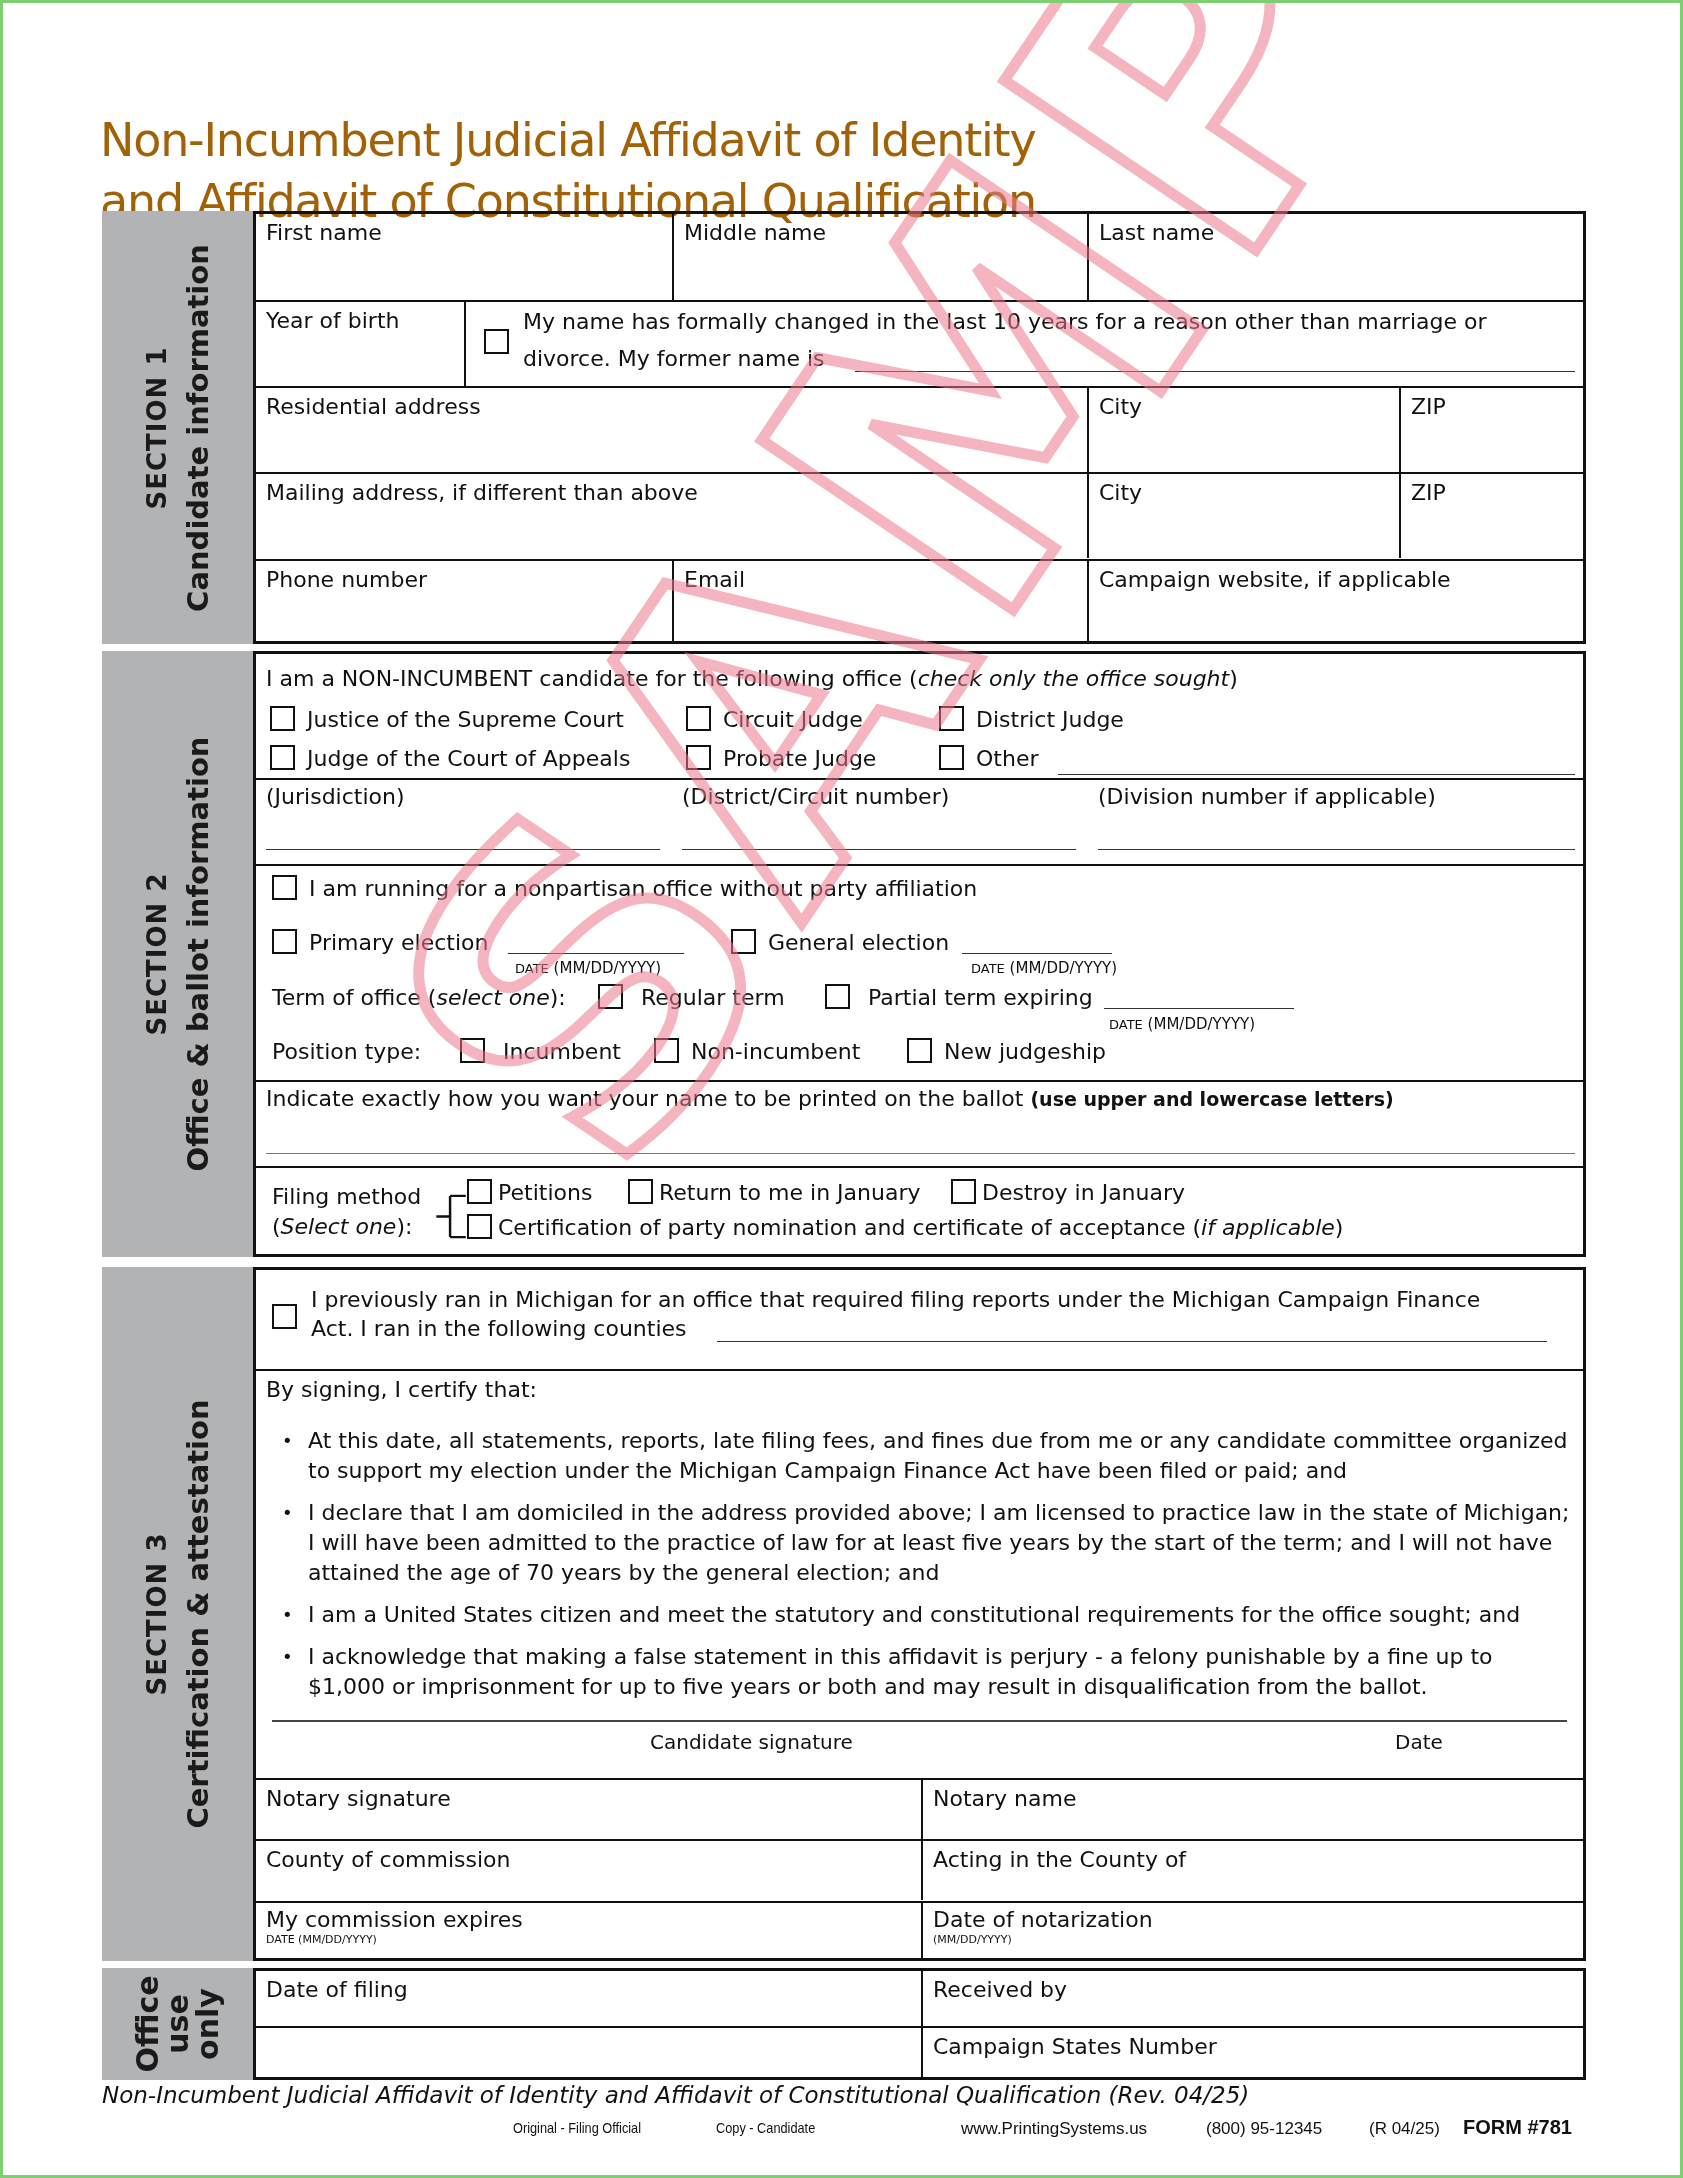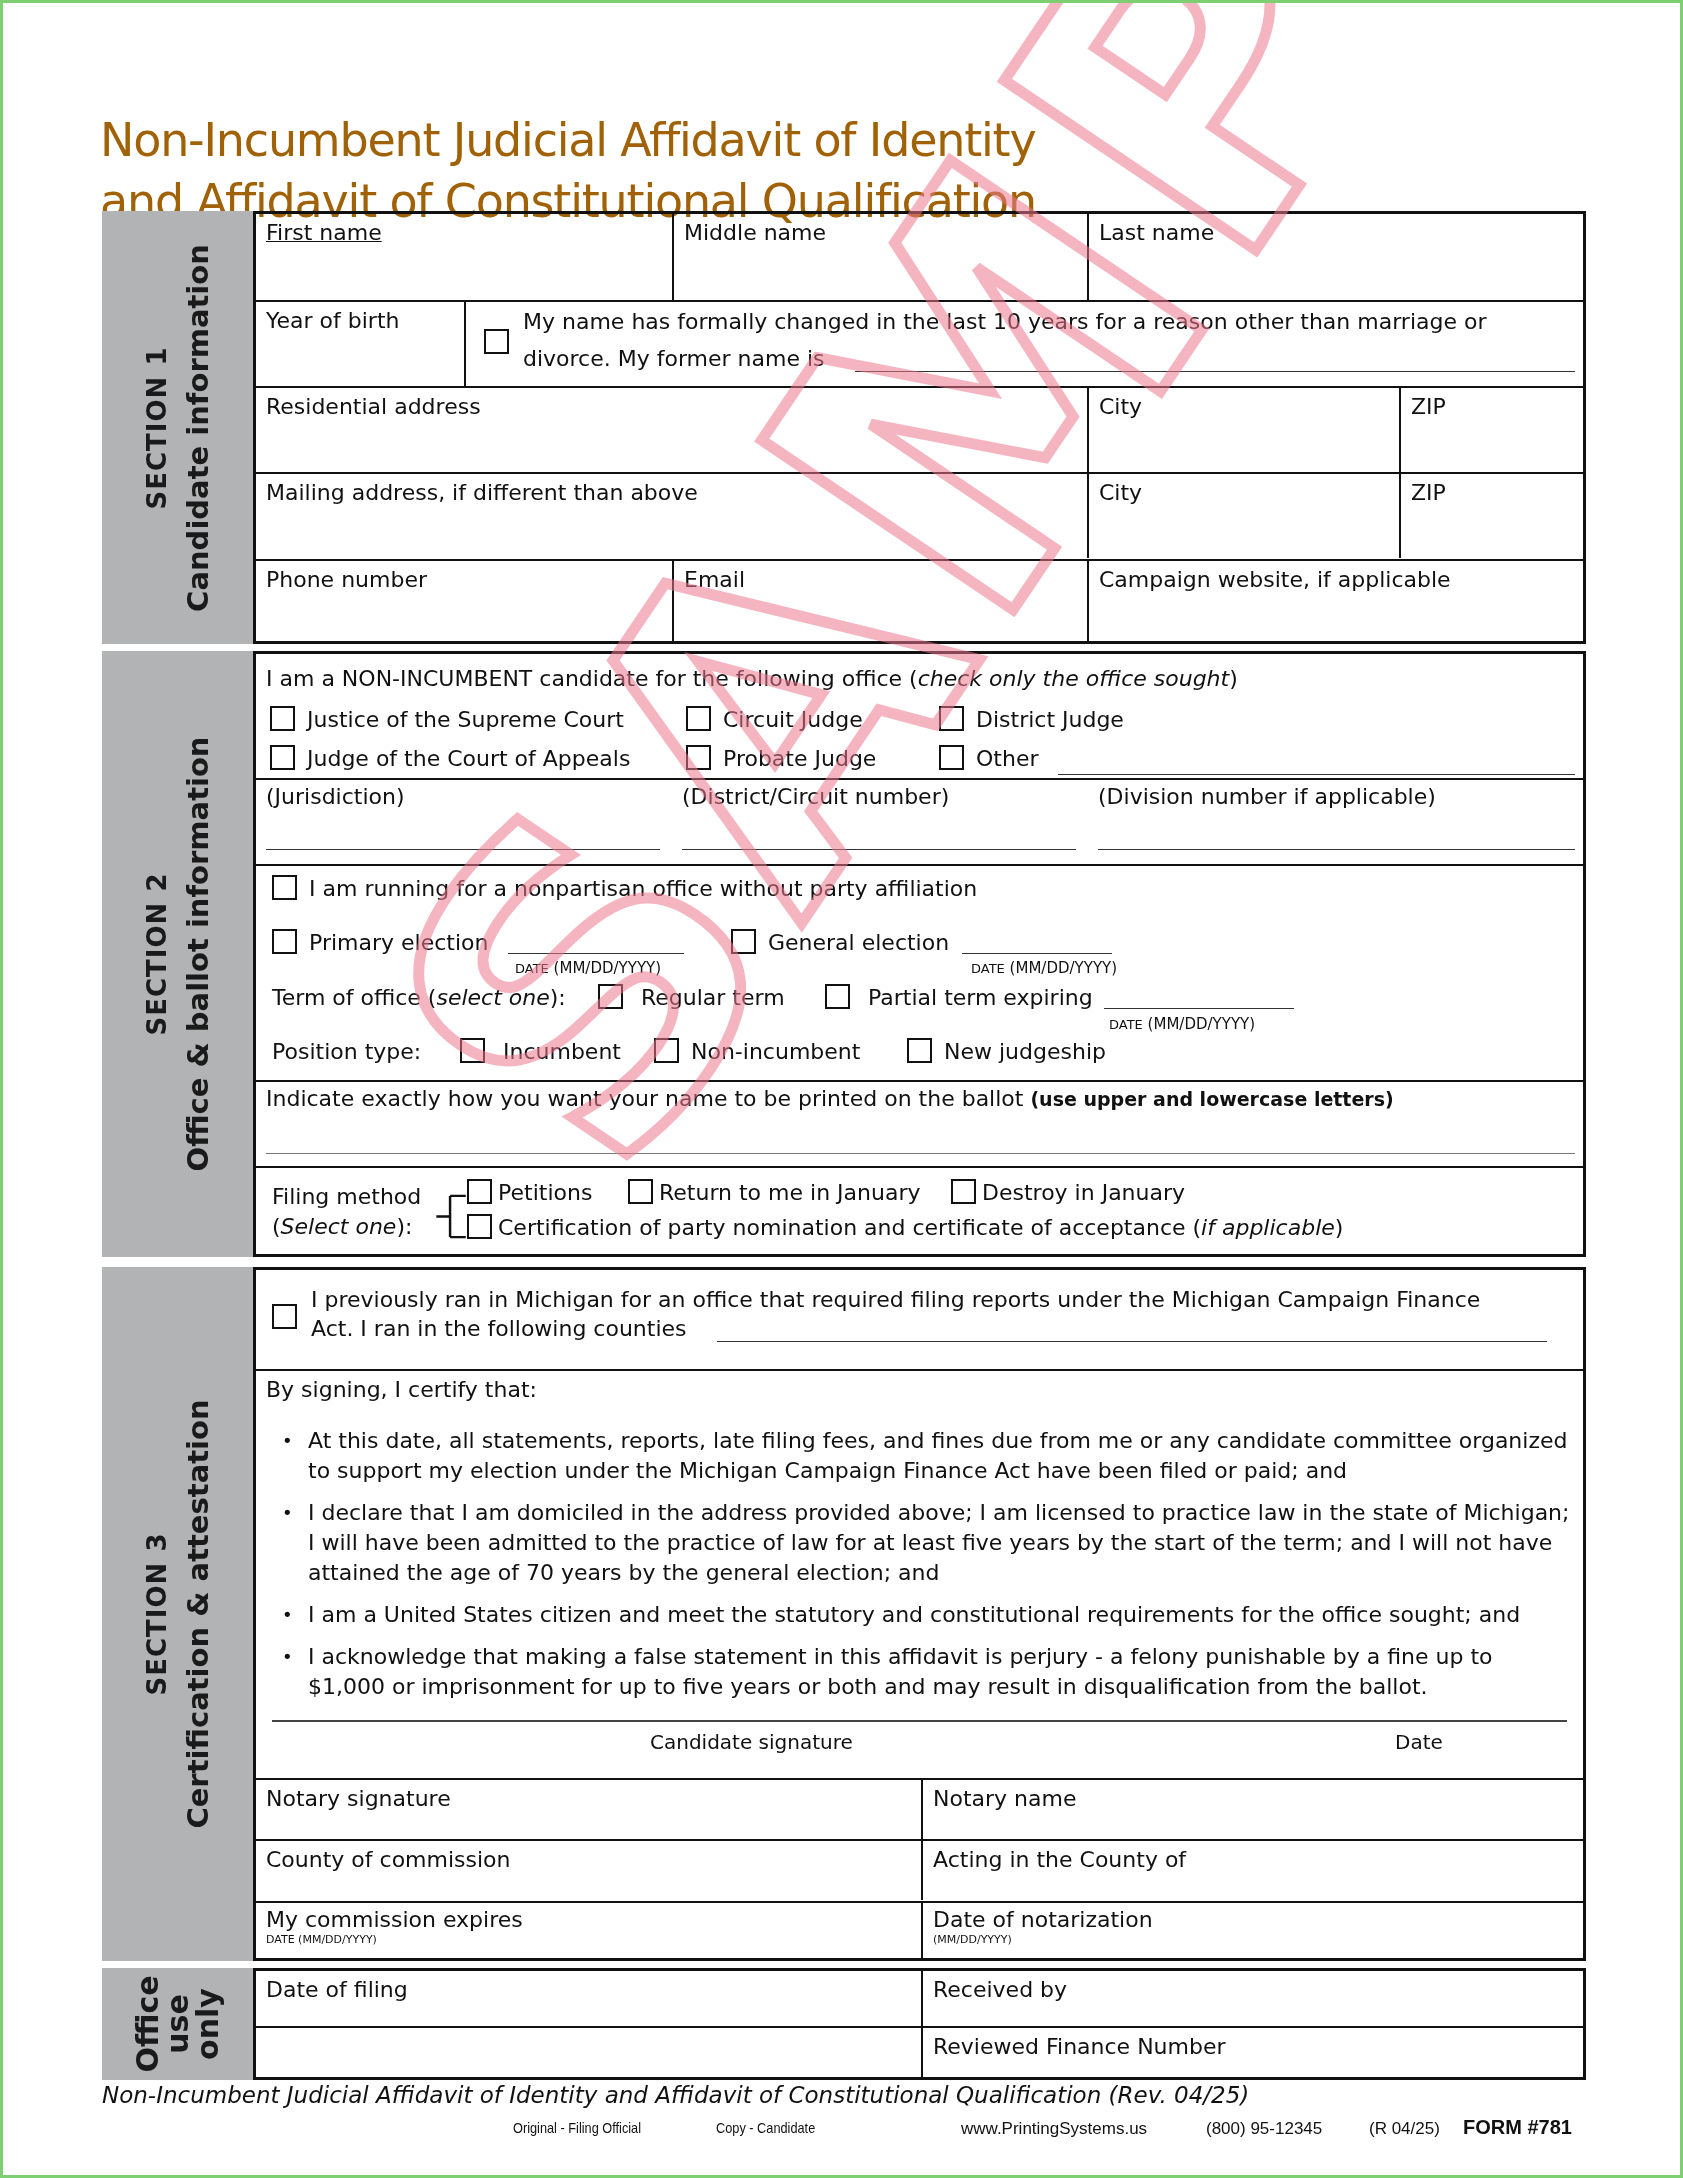--- a/index.html
+++ b/index.html
@@ -86,21 +86,21 @@
 
 <div class="section" style="top:208px;height:433px;">
   <div class="side">
     <div class="side-text">
       <span class="sec">SECTION 1</span>
       <span class="sub">Candidate information</span>
     </div>
   </div>
   <div class="table">
     <div class="row first" style="top:0;height:86px;">
-      <div class="cell first" style="left:0;width:416px;text-decoration:underline;">
+      <div class="cell first" style="left:0;width:416px;">
         <span class="lbl">First name</span>
       </div>
       <div class="cell" style="left:416px;width:415px;">
         <span class="lbl">Middle name</span>
       </div>
       <div class="cell" style="left:831px;right:0;">
         <span class="lbl">Last name</span>
       </div>
     </div>
     <div class="row" style="top:86px;height:86px;">
@@ -284,21 +284,21 @@
     <div class="row first" style="top:0;height:55px;">
       <div class="cell first" style="left:0;width:665px;">
         <span class="lbl">Date of filing</span>
       </div>
       <div class="cell" style="left:665px;right:0;">
         <span class="lbl">Received by</span>
       </div>
     </div>
     <div class="row" style="top:55px;bottom:0;">
       <div class="cell" style="left:665px;right:0;">
-        <span class="lbl">Reviewed Finance Number</span>
+        <span class="lbl">Campaign States Number</span>
       </div>
     </div>
   </div>
 </div>
 
 <div class="footer-title">Non-Incumbent Judicial Affidavit of Identity and Affidavit of Constitutional Qualification   (Rev. 04/25)</div>
 <span class="footer-line narrow" style="left:510px;">Original - Filing Official</span>
 <span class="footer-line narrow" style="left:713px;">Copy - Candidate</span>
 <span class="footer-line" style="left:958px;">www.PrintingSystems.us</span>
 <span class="footer-line" style="left:1203px;">(800) 95-12345</span>

